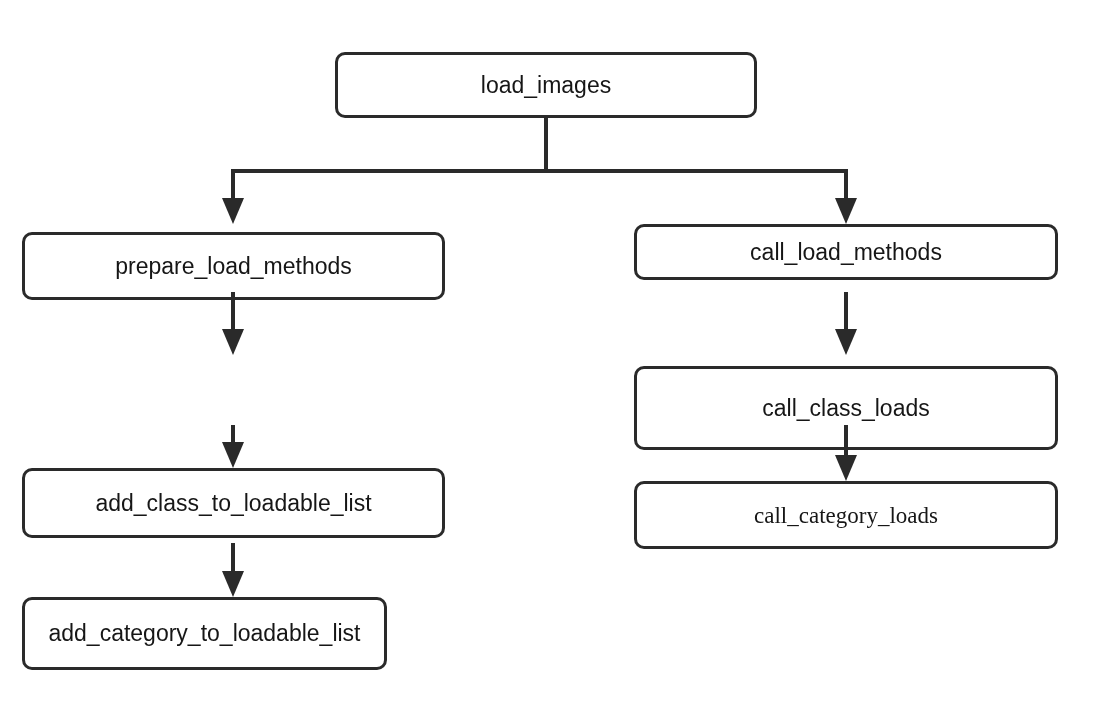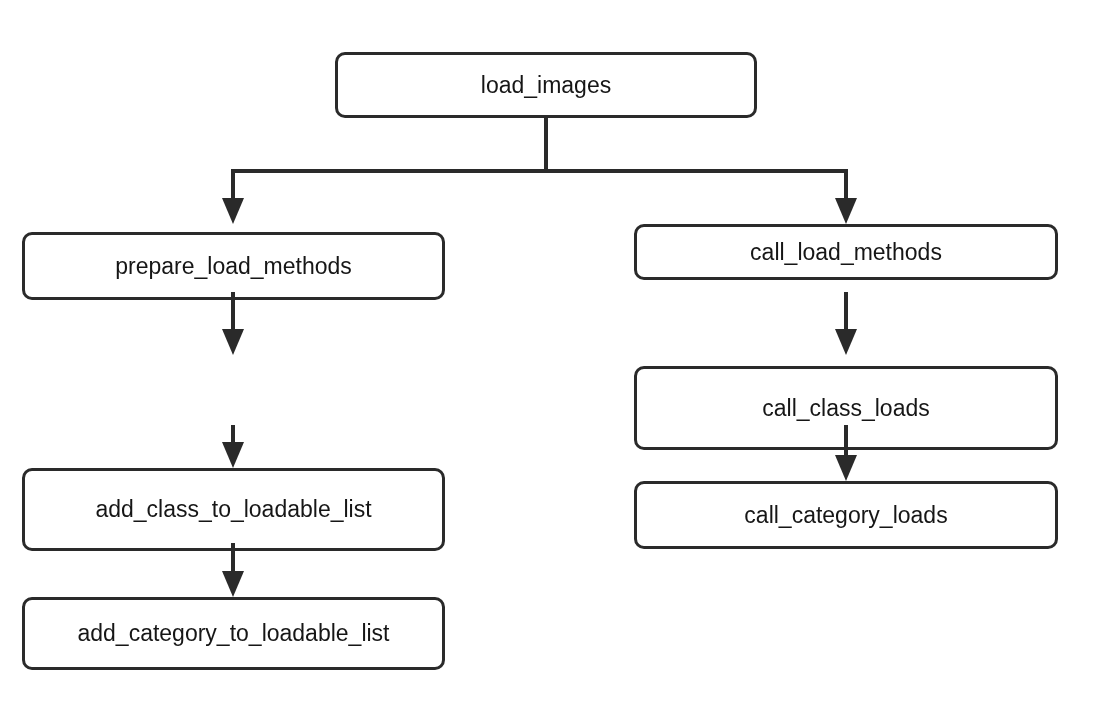--- a/index.html
+++ b/index.html
@@ -68,42 +68,42 @@
     <span>prepare_load_methods</span>
   </div>
 
   <div class="vline" style="left:231px; top:292px; width:4px; height:40px;"></div>
   <div class="arrowhead" style="left:222px; top:329px;"></div>
 
 
   <div class="vline" style="left:231px; top:425px; width:4px; height:20px;"></div>
   <div class="arrowhead" style="left:222px; top:442px;"></div>
 
-  <div class="node" style="left:22px; top:468px; width:423px; height:83px;">
+  <div class="node" style="left:22px; top:468px; width:423px; height:70px;">
     <span>add_class_to_loadable_list</span>
   </div>
 
   <div class="vline" style="left:231px; top:543px; width:4px; height:30px;"></div>
   <div class="arrowhead" style="left:222px; top:571px;"></div>
 
-  <div class="node" style="left:22px; top:597px; width:423px; height:73px;align-items:center;">
+  <div class="node" style="left:22px; top:597px; width:365px; height:73px;align-items:center;">
     <span>add_category_to_loadable_list</span>
   </div>
 
   <div class="node" style="left:634px; top:224px; width:424px; height:56px;">
     <span>call_load_methods</span>
   </div>
 
   <div class="vline" style="left:844px; top:292px; width:4px; height:40px;"></div>
   <div class="arrowhead" style="left:835px; top:329px;"></div>
 
   <div class="node" style="left:634px; top:355px; width:424px; height:84px;margin-top:11px;">
     <span>call_class_loads</span>
   </div>
 
   <div class="vline" style="left:844px; top:425px; width:4px; height:32px;"></div>
   <div class="arrowhead" style="left:835px; top:455px;"></div>
 
-  <div class="node" style="left:634px; top:481px; width:424px; height:68px;">
+  <div class="node" style="left:634px; top:481px; width:424px; height:68px;font-family:Liberation Serif, serif;">
     <span>call_category_loads</span>
   </div>
 
 </div>
 
 </body></html>

